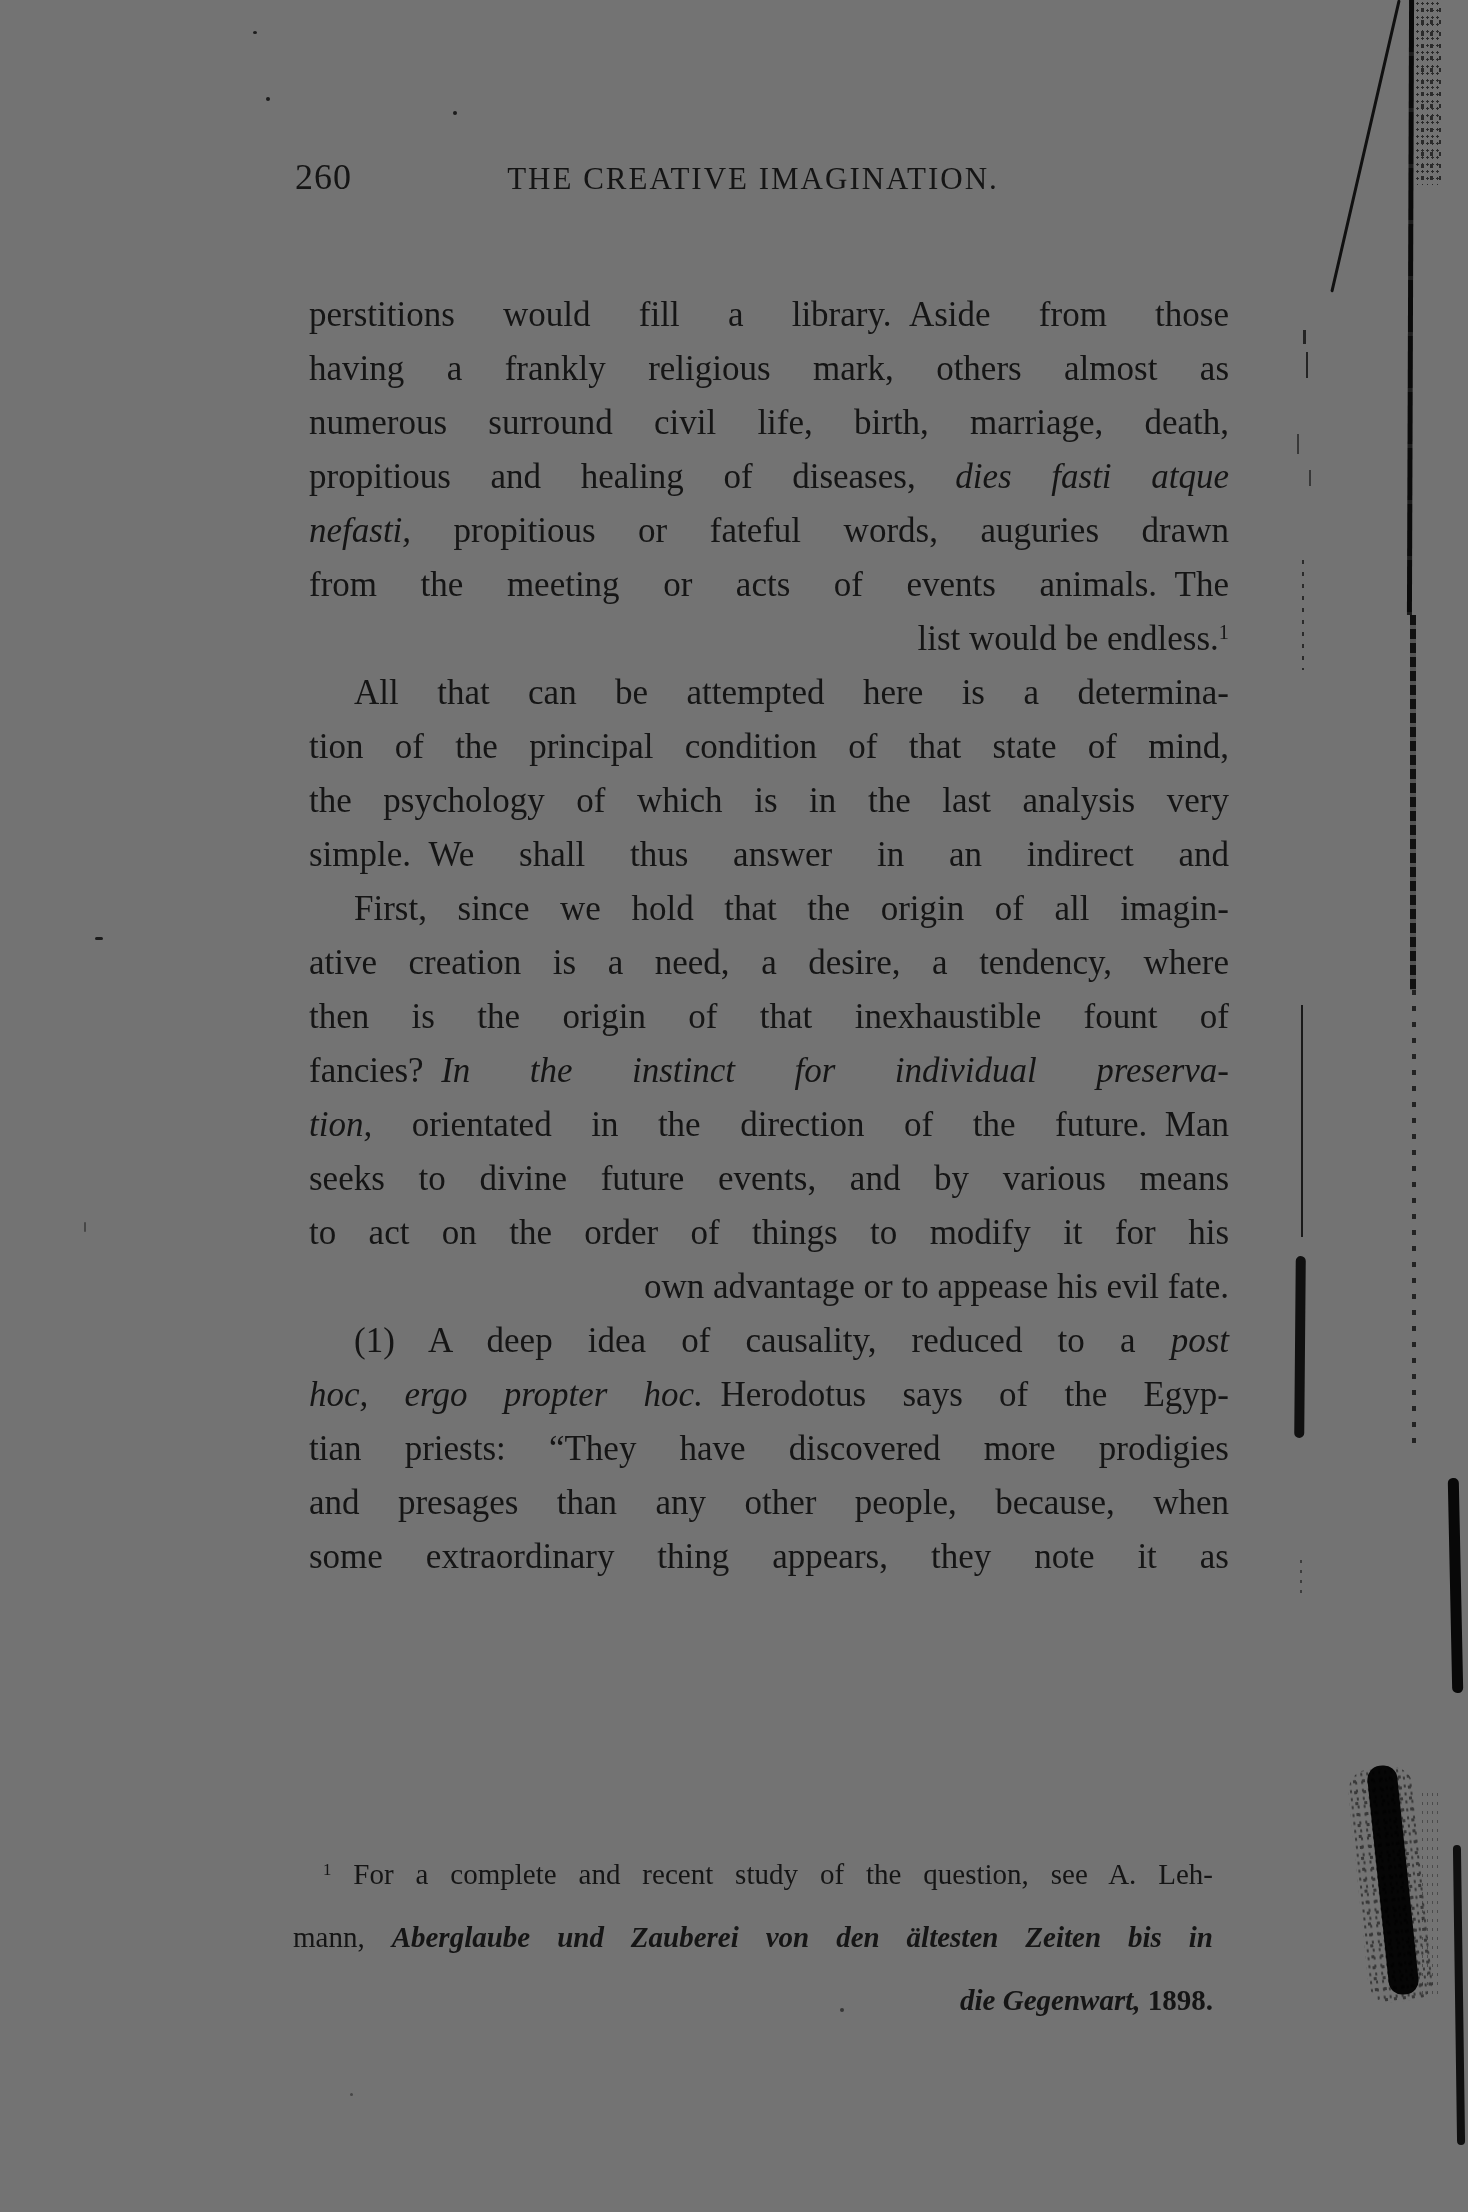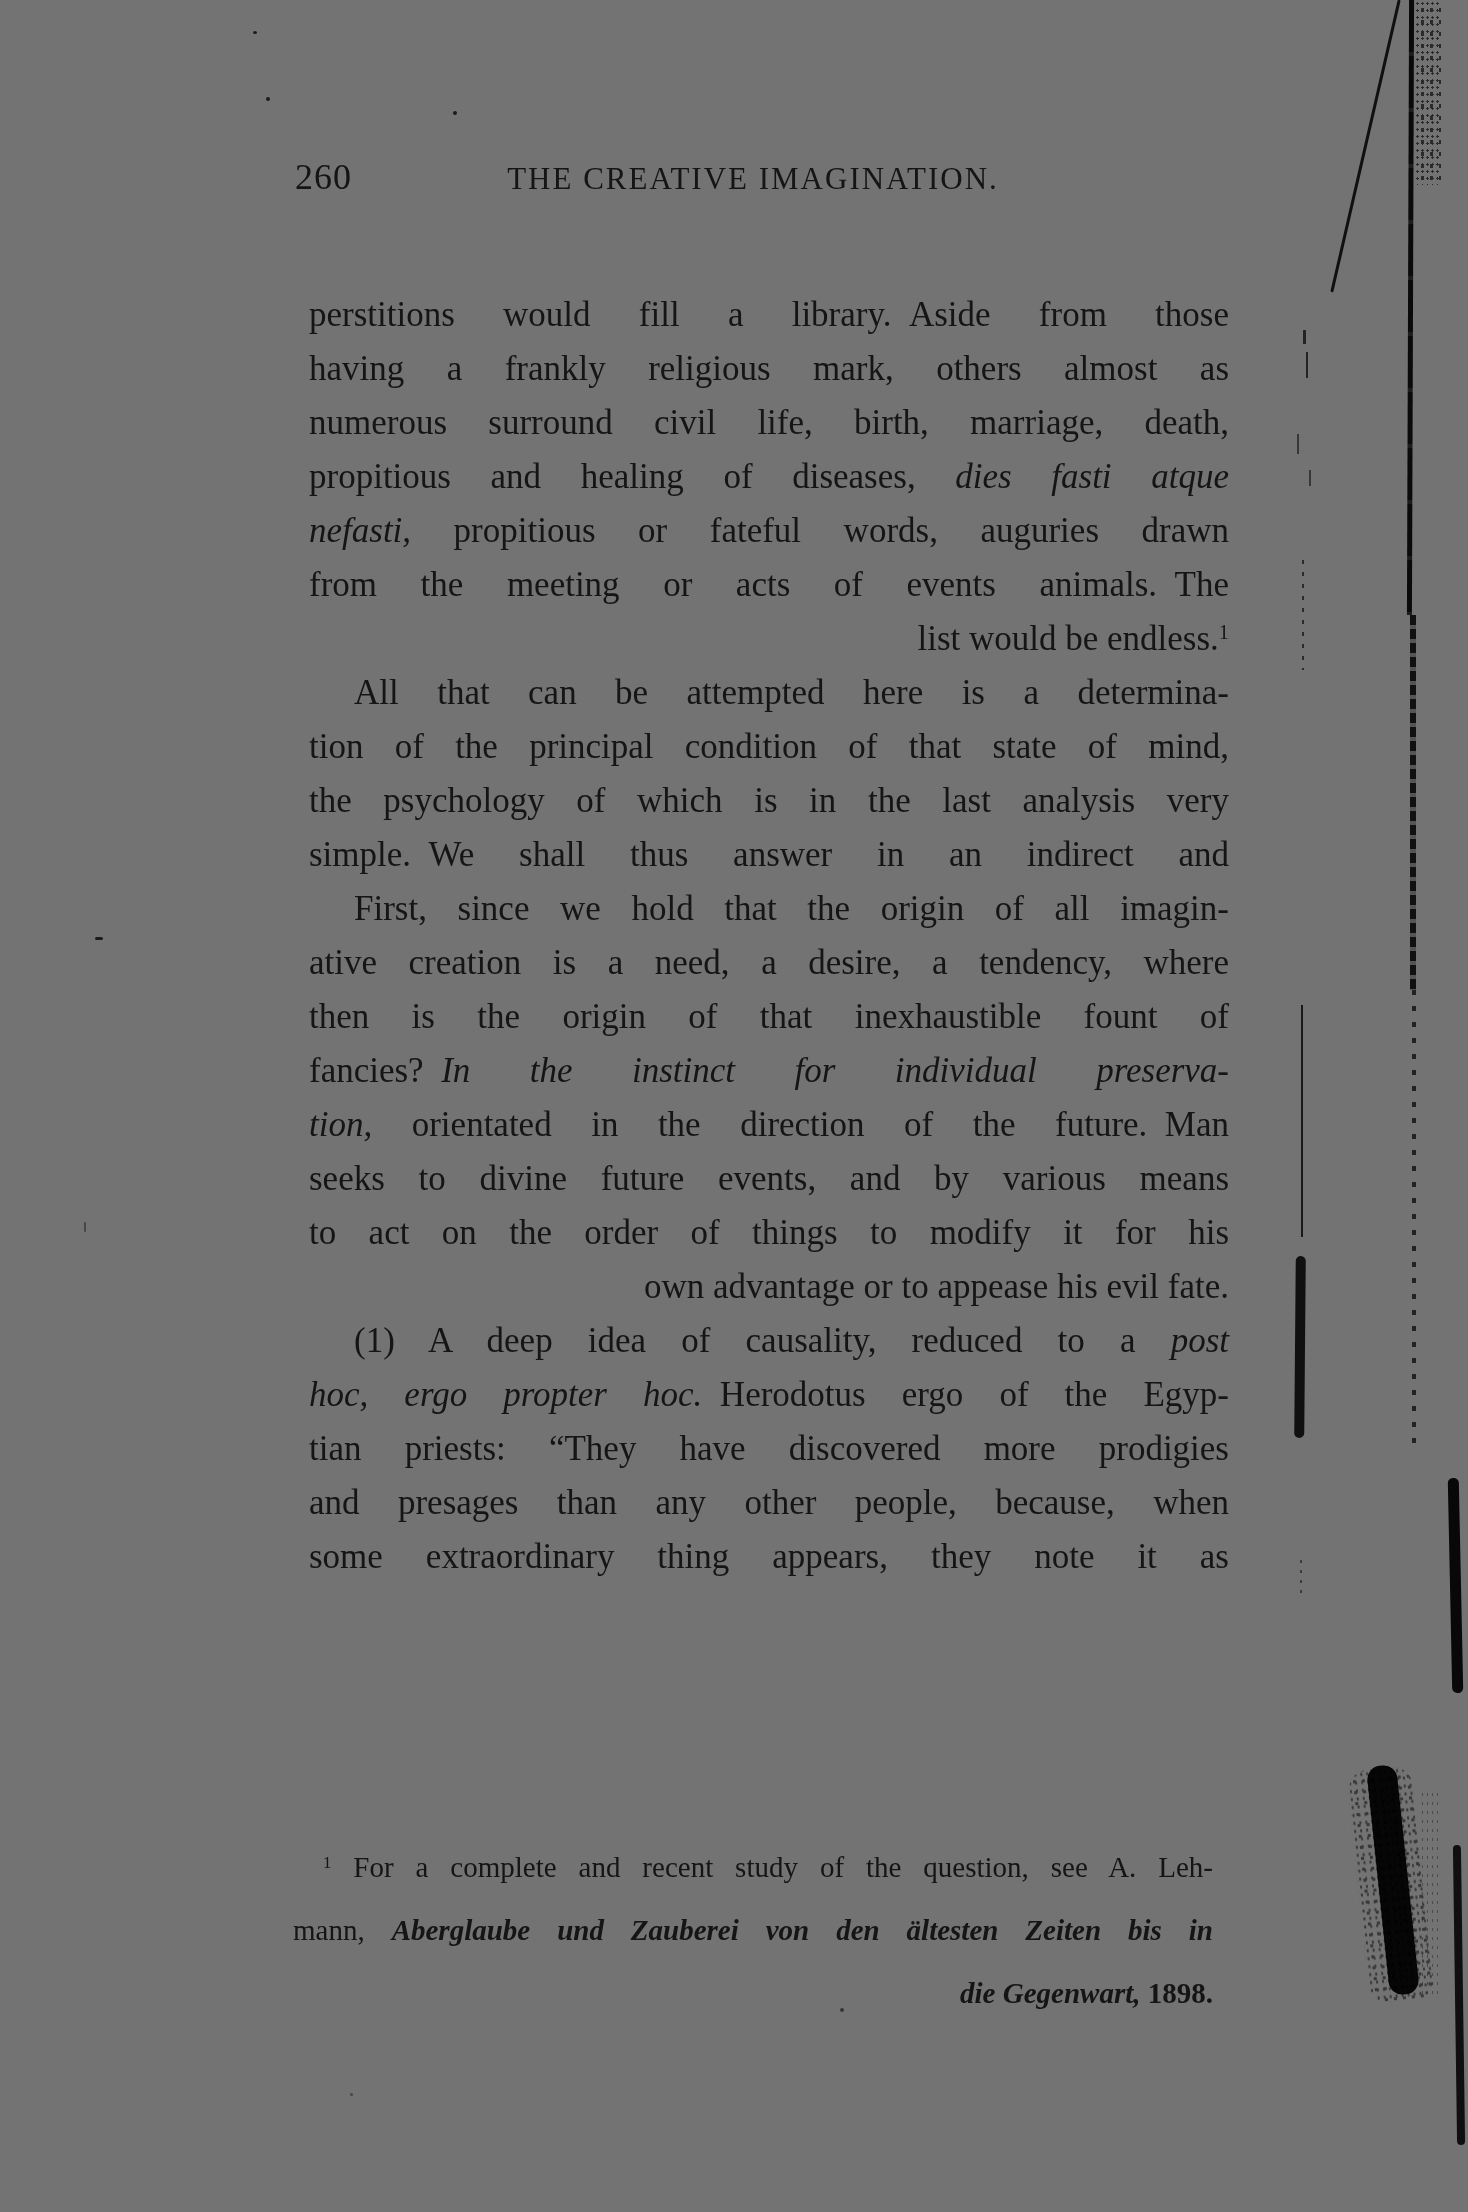--- a/index.html
+++ b/index.html
@@ -19,21 +19,21 @@
   
   .bodytext{position:absolute;left:293px;top:288px;width:920px;margin-left:16px;}
   .line{height:54px;line-height:54px;font-size:35px;text-align:right;white-space:normal;}
   .line.j{text-align:justify;text-align-last:justify;text-justify:inter-word;}
   .line.indent{padding-left:45px;font-family:Liberation Serif, serif;}
   .i{font-style:italic;}
   .b{font-weight:bold;}
   .sup{font-size:58%;position:relative;top:-0.55em;}
   
   .footnote{position:absolute;left:293px;top:1840px;width:920px;}
-  .footnote .line{height:63px;line-height:55px;font-size:29px;}
+  .footnote .line{height:63px;line-height:69px;font-size:29px;}
   .footnote .line.indent{padding-left:30px;}
   .footnote .i{font-weight:bold;}
   
   .art{position:absolute;background:#101010;}
   .diag1{left:1364px;top:-4px;width:3px;height:300px;transform:rotate(13deg);border-radius:2px;}
   .edge-a{left:1408px;top:0;width:5px;height:615px;transform:rotate(0.2deg);
     background:repeating-linear-gradient(180deg,#0a0a0a 0 52px,rgba(10,10,10,.82) 52px 56px);}
   .edge-noise{left:1415px;top:0;width:26px;height:185px;background:
     radial-gradient(#141414 30%,transparent 32%),
     radial-gradient(#141414 26%,transparent 28%);
@@ -96,21 +96,21 @@
         <div class="line j"><span>ative creation is a need, a desire, a tendency, where</span></div>
         <div class="line j"><span>then is the origin of that inexhaustible fount of</span></div>
         <div class="line j"><span>fancies? </span><span class="i">In the instinct for individual preserva-</span></div>
         <div class="line j"><span class="i">tion,</span><span> orientated in the direction of the future. Man</span></div>
         <div class="line j"><span>seeks to divine future events, and by various means</span></div>
         <div class="line j"><span>to act on the order of things to modify it for his</span></div>
         <div class="line"><span>own advantage or to appease his evil fate.</span></div>
       </div>
       <div>
         <div class="line j indent"><span>(1) A deep idea of causality, reduced to a </span><span class="i">post</span></div>
-        <div class="line j"><span class="i">hoc, ergo propter hoc.</span><span> Herodotus ergo of the Egyp-</span></div>
+        <div class="line j"><span class="i">hoc, ergo propter hoc.</span><span> Herodotus says of the Egyp-</span></div>
         <div class="line j"><span>tian priests: “They have discovered more prodigies</span></div>
         <div class="line j"><span>and presages than any other people, because, when</span></div>
         <div class="line j"><span>some extraordinary thing appears, they note it as</span></div>
       </div>
     </div>
 
   <div class="footnote">
       <div class="line j indent"><span class="sup">1</span><span> For a complete and recent study of the question, see A. Leh-</span></div>
       <div class="line j"><span>mann, </span><span class="i">Aberglaube und Zauberei von den ältesten Zeiten bis in</span></div>
       <div class="line"><span class="i">die Gegenwart,</span><span class="b"> 1898.</span></div>

